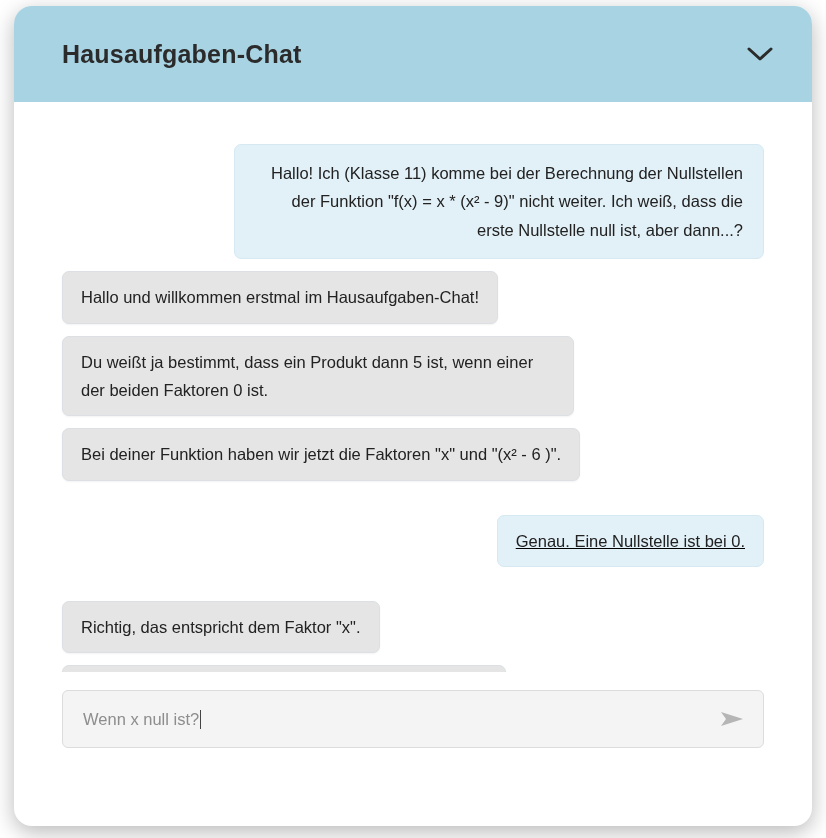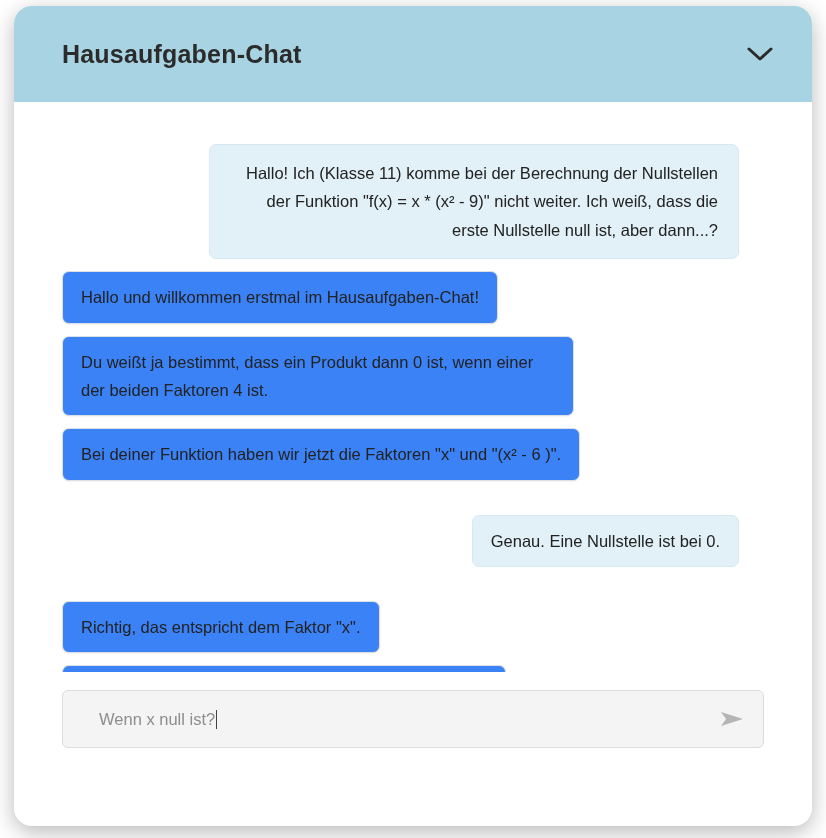--- a/index.html
+++ b/index.html
@@ -49,21 +49,21 @@
     height: 36px;
     display: flex;
     align-items: center;
     justify-content: center;
     cursor: pointer;
   }
   .collapse-btn svg { display: block; }
 
   .chat-body {
     flex: 1;
-    padding: 42px 73px 0 48px;
+    padding: 42px 48px 0 48px;
     box-sizing: border-box;
     display: flex;
     flex-direction: column;
     overflow: hidden;
   }
 
   .msg-row {
     display: flex;
     margin-bottom: 12px;
   }
@@ -73,21 +73,21 @@
   .bubble {
     font-size: 16.5px;
     line-height: 1.72;
     color: #222222;
     border-radius: 7px;
     padding: 11px 18px;
     box-sizing: border-box;
     max-width: 540px;
   }
   .bubble.bot {
-    background: #3b82f6;
+    background: #e5e5e5;
     border: 1px solid #dcdfe3;
     box-shadow: 0 1px 2px rgba(0,0,0,0.05);
     text-align: left;
   }
   .bubble.user {
     background: #e2f0f7;
     border: 1px solid #d6e9f3;
     text-align: right;
   }
   .bubble.user.long {
@@ -100,21 +100,21 @@
     box-sizing: border-box;
   }
   .composer {
     position: relative;
     height: 58px;
     background: #f4f4f4;
     border: 1px solid #dcdcdc;
     border-radius: 6px;
     display: flex;
     align-items: center;
-    padding: 0 60px 0 36px;
+    padding: 0 60px 0 20px;
     box-sizing: border-box;
   }
   .composer-text {
     font-size: 16.5px;
     color: #8d8d8d;
     display: flex;
     align-items: center;
   }
   .caret {
     display: inline-block;
@@ -156,28 +156,28 @@
 
     <div class="msg-row right">
       <div class="bubble user long">Hallo! Ich (Klasse 11) komme bei der Berechnung der Nullstellen der Funktion "f(x) = x * (x² - 9)" nicht weiter. Ich weiß, dass die erste Nullstelle null ist, aber dann...?</div>
     </div>
 
     <div class="msg-row left">
       <div class="bubble bot">Hallo und willkommen erstmal im Hausaufgaben-Chat!</div>
     </div>
 
     <div class="msg-row left">
-      <div class="bubble bot" style="max-width:512px;">Du weißt ja bestimmt, dass ein Produkt dann 0 ist, wenn einer der beiden Faktoren 4 ist.</div>
+      <div class="bubble bot" style="max-width:512px;">Du weißt ja bestimmt, dass ein Produkt dann 5 ist, wenn einer der beiden Faktoren 0 ist.</div>
     </div>
 
     <div class="msg-row left">
       <div class="bubble bot">Bei deiner Funktion haben wir jetzt die Faktoren "x" und "(x² - 6 )".</div>
     </div>
 
-    <div class="msg-row right" style="margin-top:22px;">
+    <div class="msg-row right" style="margin-top:22px;text-decoration:underline;">
       <div class="bubble user">Genau. Eine Nullstelle ist bei 0.</div>
     </div>
 
     <div class="msg-row left" style="margin-top:22px;align-items:center;">
       <div class="bubble bot">Richtig, das entspricht dem Faktor "x".</div>
     </div>
 
     <div class="msg-row left">
       <div class="bubble bot">Und wann ist der andere Faktor gleich 0, also "(x² - 9)"?</div>
     </div>

